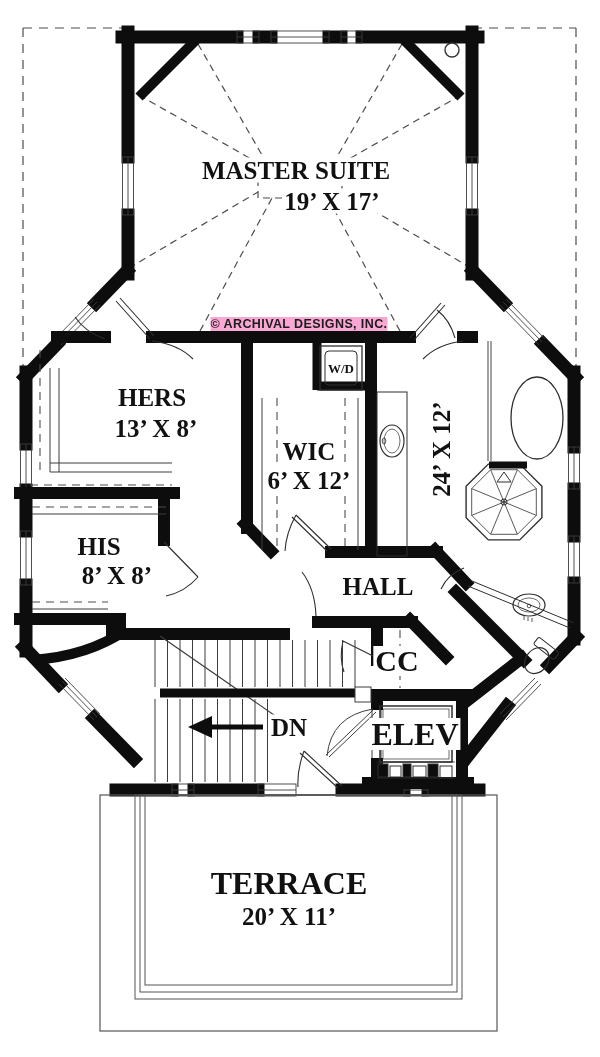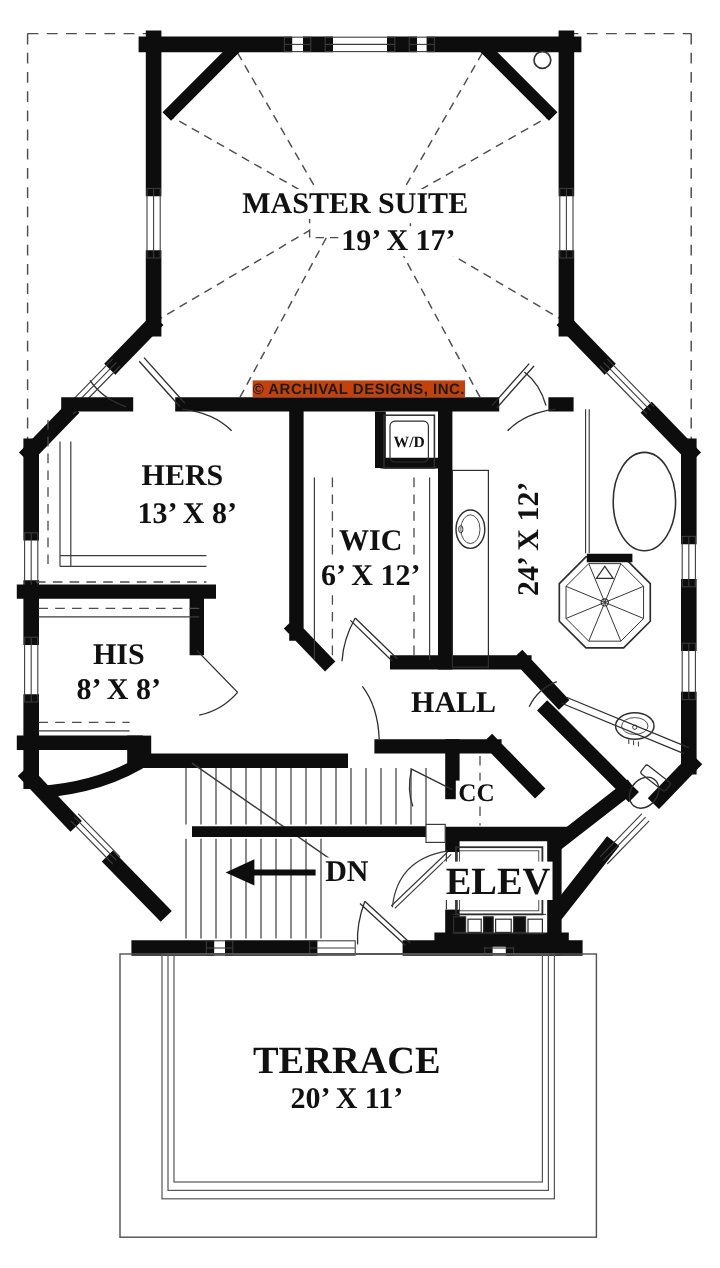--- a/index.html
+++ b/index.html
@@ -3,26 +3,26 @@
 <meta charset="utf-8">
 <style>
   html,body{margin:0;padding:0;background:#fff;}
   #plan{position:relative;width:600px;height:1057px;background:#fff;overflow:hidden;
         font-family:"Liberation Serif","DejaVu Serif",serif;}
   #plan svg{position:absolute;left:0;top:0;}
   .lbl{position:absolute;transform:translate(-50%,-50%);font-weight:bold;color:#111;
        white-space:nowrap;background:#fff;padding:0 2px;line-height:1;}
   .lbl.rot{transform:translate(-50%,-50%) rotate(-90deg);}
   .sz25{font-size:25px;}
-  .sz23{font-size:21px;}
+  .sz23{font-size:30px;}
   .sz26{font-size:32px;}
   .sz13{font-size:13px;}
   .copyright{position:absolute;transform:translate(-50%,-50%);
        font-family:"Liberation Sans","DejaVu Sans",sans-serif;font-weight:bold;
-       font-size:12.5px;letter-spacing:.4px;color:#1c1c1c;background:#c2410c;white-space:nowrap;}
+       font-size:12.5px;letter-spacing:.4px;color:#1c1c1c;background:#f9a8d4;white-space:nowrap;}
 </style>
 </head>
 <body>
 
 <div id="plan">
 <svg width="600" height="1057" viewBox="0 0 600 1057">
 
   <g stroke="#4d4d4d" stroke-width="1.2" stroke-dasharray="9 7" fill="none">
     <path d="M23,28 H127 M473,28 H576 M23,28 V436 M576,28 V436"></path>
   </g>
@@ -208,20 +208,20 @@
   <div class="lbl sz25" style="left:296px;top:170px;">MASTER SUITE</div>
   <div class="lbl sz25" style="left:296px;top:201px;margin-left:36px;">19’ X 17’</div>
   <div class="copyright" style="left:299px;top:324px;">© ARCHIVAL DESIGNS, INC.</div>
   <div class="lbl sz25" style="left:152px;top:397px;">HERS</div>
   <div class="lbl sz25" style="left:156px;top:428px;">13’ X 8’</div>
   <div class="lbl sz13" style="left:341px;top:368px;">W/D</div>
   <div class="lbl sz25" style="left:309px;top:451px;">WIC</div>
   <div class="lbl sz25" style="left:309px;top:480px;">6’ X 12’</div>
   <div class="lbl sz25 rot" style="left:441px;top:449px;">24’ X 12’</div>
   <div class="lbl sz25" style="left:99px;top:546px;">HIS</div>
-  <div class="lbl sz25" style="left:99px;top:575px;text-align:right;">8’ X 8’</div>
+  <div class="lbl sz25" style="left:117px;top:575px;text-align:right;">8’ X 8’</div>
   <div class="lbl sz25" style="left:378px;top:586px;">HALL</div>
   <div class="lbl sz23" style="left:397px;top:661px;">CC</div>
   <div class="lbl sz26" style="left:415px;top:734px;">ELEV</div>
   <div class="lbl sz25" style="left:289px;top:727px;">DN</div>
   <div class="lbl sz26" style="left:289px;top:883px;">TERRACE</div>
   <div class="lbl sz25" style="left:289px;top:916px;">20’ X 11’</div>
 </div>
 
 </body></html>

